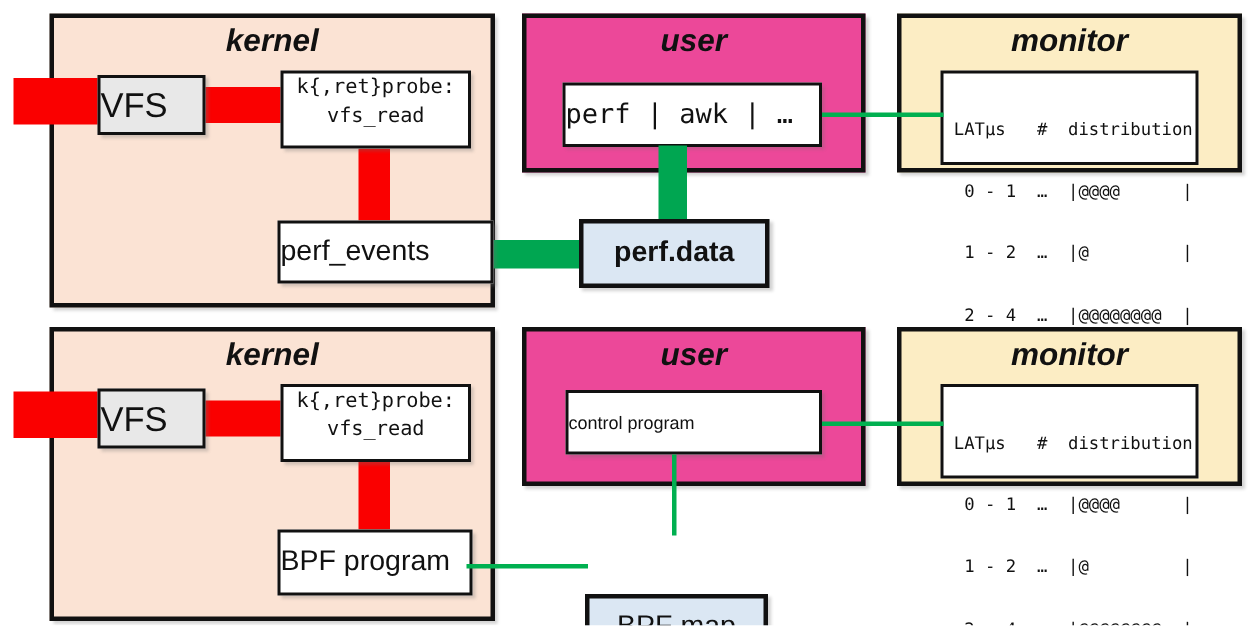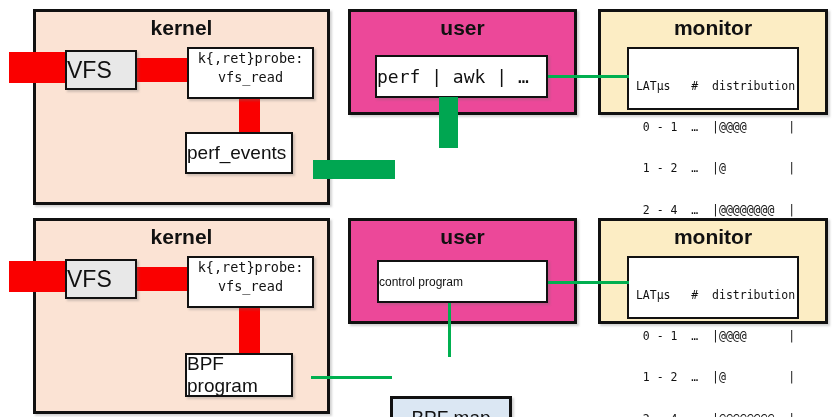--- a/index.html
+++ b/index.html
@@ -7,29 +7,29 @@
           font-family:"Liberation Sans",sans-serif;color:#111;}
   .panel{position:absolute;box-sizing:border-box;border:3px solid #111;z-index:1;
          box-shadow:2px 2px 2px rgba(110,110,110,0.30);}
   .kernel{left:33px;width:297px;height:196px;background:#fbe3d4;}
   .k-top{top:9px;}  .k-bot{top:218px;}
   .user{left:348px;width:229px;height:106px;background:#ec4899;}
   .u-top{top:9px;}  .u-bot{top:218px;}
   .monitor{left:598px;width:230px;height:106px;background:#fcedc4;}
   .m-top{top:9px;}  .m-bot{top:218px;}
   .panel-title{position:absolute;left:0;right:0;top:4px;text-align:center;
-               font-weight:bold;font-size:21px;}
+               font-weight:bold;font-size:21px;font-style:italic;}
   .node{position:absolute;box-sizing:border-box;background:#fff;border:2.5px solid #111;
         display:flex;align-items:center;justify-content:flex-start;z-index:2;
         box-shadow:2px 2px 2px rgba(110,110,110,0.30);}
   .vfs{left:29px;top:38px;width:72px;height:40px;background:#e8e8e8;font-size:23px;}
   .probe{left:151px;top:35px;width:127px;height:52px;flex-direction:column;
          font-family:"DejaVu Sans Mono",monospace;font-size:13.5px;line-height:1.4;text-align:center;}
-  .sink-a{left:149px;top:120px;width:108px;height:42px;font-size:19px;}
-  .sink-b{left:149px;top:132px;width:108px;height:44px;font-size:19px;}
+  .sink-a{left:149px;top:135px;width:144px;height:42px;font-size:19px;}
+  .sink-b{left:149px;top:132px;width:130px;height:44px;font-size:19px;}
   .prog-a{left:24px;top:43px;width:173px;height:43px;
           font-family:"DejaVu Sans Mono",monospace;font-size:18px;white-space:pre;}
   .prog-b{left:26px;top:39px;width:171px;height:43px;font-size:12px;}
   .mtable{position:absolute;left:26px;top:35px;width:172px;height:63px;box-sizing:border-box;
           background:#fff;border:2.5px solid #111;z-index:2;padding:3px 0 0 5px;
           font-family:"DejaVu Sans Mono",monospace;font-size:11.5px;line-height:13.8px;white-space:pre;text-align:center;}
   .conn{position:absolute;}
   .red{background:#fa0000;}
   .greenT{background:#00a651;}
   .greenL{background:#00b050;}
@@ -74,20 +74,23 @@
 
   <section class="panel user u-top">
     <div class="panel-title">user</div>
     <div class="node prog-a">
       <span>perf | awk | …</span>
     </div>
   </section>
 
   <div class="conn greenT vband-a"></div>
 
+  <div class="store perfdata">
+    <span>perf.data</span>
+  </div>
 
   <section class="panel monitor m-top">
     <div class="panel-title">monitor</div>
     <div class="mtable">
       <div>LATμs   #  distribution</div>
       <div> 0 - 1  …  |@@@@      |</div>
       <div> 1 - 2  …  |@         |</div>
       <div> 2 - 4  …  |@@@@@@@@  |</div>
     </div>
   </section>

